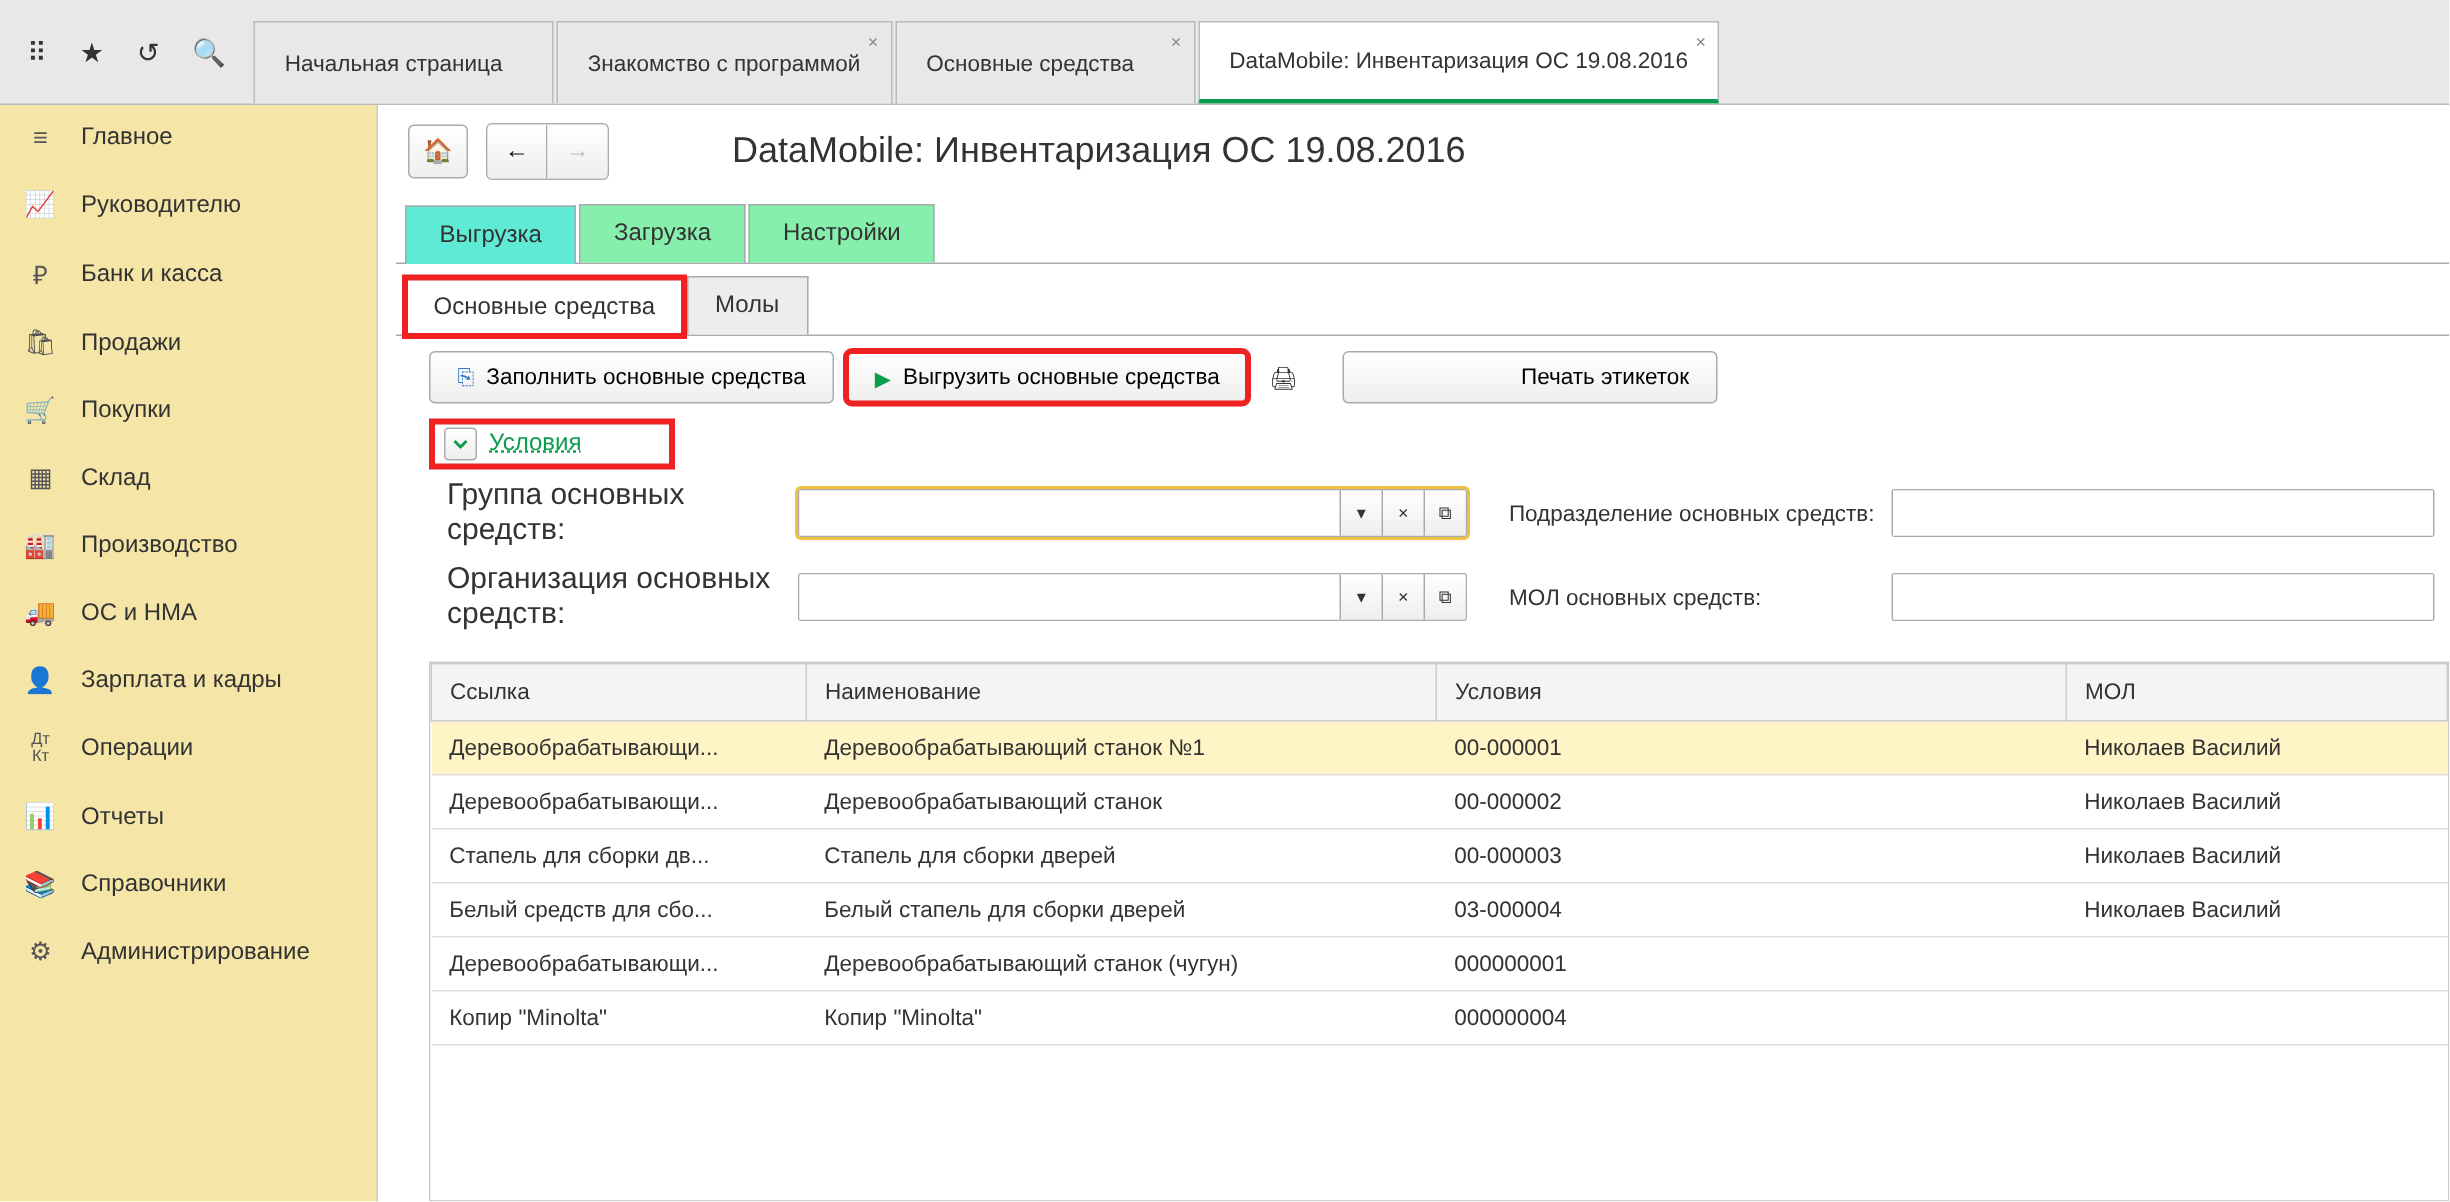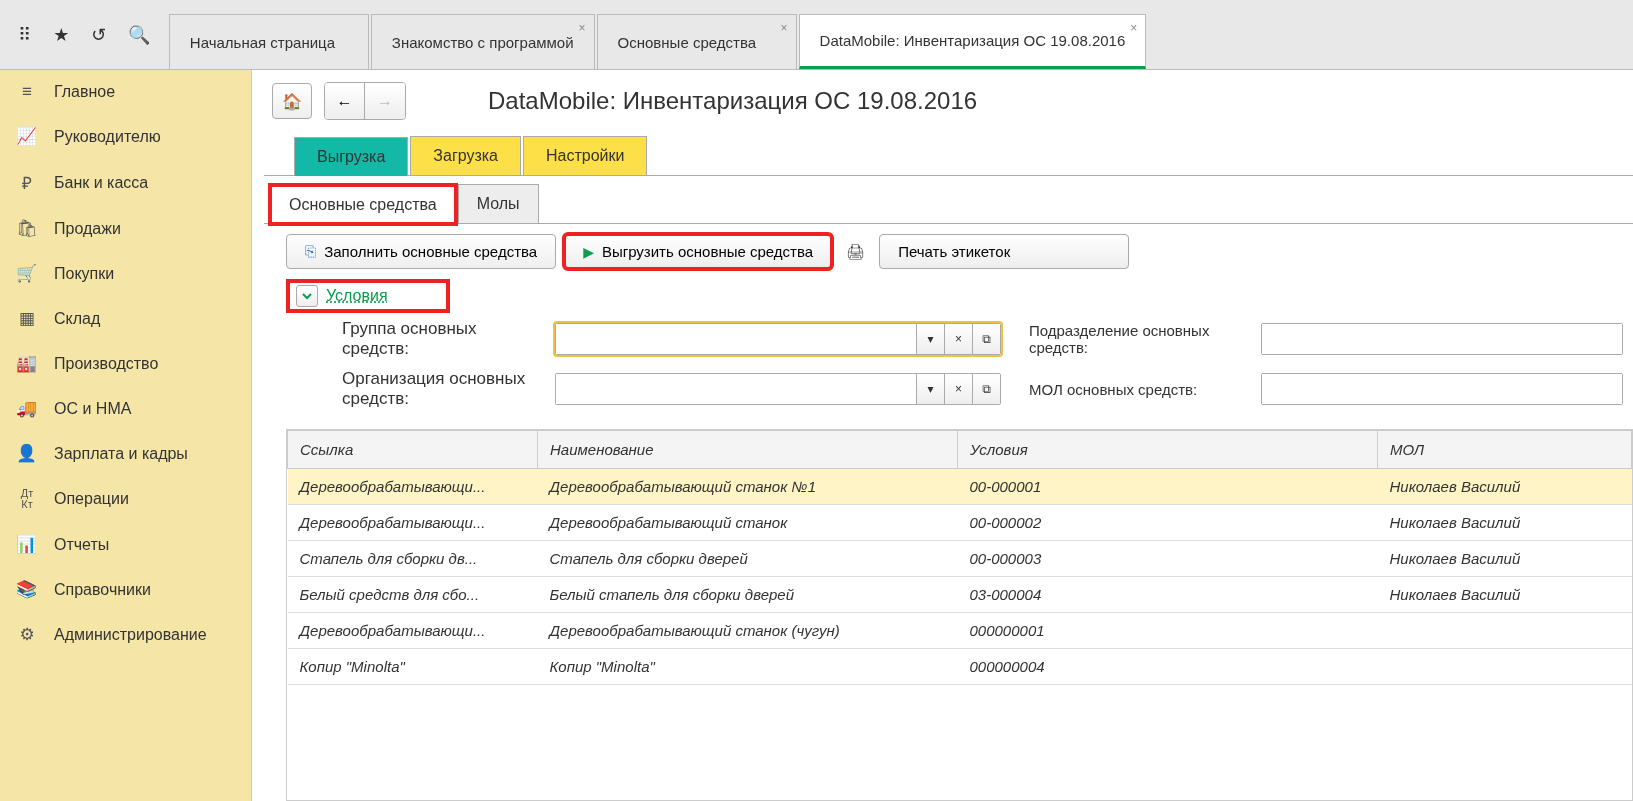--- a/index.html
+++ b/index.html
@@ -20,49 +20,49 @@
 .nav-item { display: flex; align-items: center; padding: 12px 16px; cursor: pointer; gap: 16px; font-size: 16px; }
 .nav-item .ic { width: 22px; text-align: center; color: #555; font-size: 17px; }
 
 
 .content { flex: 1; background: #fff; padding: 12px 0 0 12px; overflow: hidden; display:flex; flex-direction:column;}
 .content-head { display: flex; align-items: center; gap: 12px; padding: 0 8px 8px; }
 .btn-nav { width: 40px; height: 36px; background: linear-gradient(#fff,#eee); border: 1px solid #aaa; border-radius: 4px; cursor: pointer; display: inline-flex; align-items:center; justify-content:center; font-size:16px;}
 .page-title { font-size: 24px; margin-left: 70px; font-weight: normal; }
 
 .main-tabs { display: flex; margin-top: 8px; border-bottom: 1px solid #aaa; padding-left: 6px; }
-.main-tab { padding: 10px 22px; border: 1px solid #aaa; border-bottom: none; background: #fde047; margin-right: 2px; cursor: pointer; font-size: 16px;}
-.main-tab.active { background: #14b8a6; position: relative; top: 1px; margin-left: 24px; }
+.main-tab { padding: 10px 22px; border: 1px solid #aaa; border-bottom: none; background: #86efac; margin-right: 2px; cursor: pointer; font-size: 16px;}
+.main-tab.active { background: #5eead4; position: relative; top: 1px; }
 
 .sub-tabs { display: flex; margin-top: 8px; padding-left: 6px; border-bottom: 1px solid #aaa;}
 .sub-tab { padding: 10px 18px; border: 1px solid #aaa; border-bottom: none; background: #ededed; margin-right: 2px; cursor: pointer; font-size: 16px;}
 .sub-tab.active { background: #fff; position: relative; top: 1px; }
 
 .actions { display: flex; gap: 8px; margin: 10px 0 6px 22px; align-items:center;}
 .btn { padding: 8px 18px; background: linear-gradient(#fff,#eee); border: 1px solid #aaa; border-radius: 4px; cursor: pointer; display: inline-flex; align-items: center; gap: 8px; font-size:15px;}
 .btn .bi { font-size: 14px; }
 
 .conditions { margin: 6px 0 8px 24px; display:flex; align-items:center;}
 .chv-box { width:22px; height:22px; border:1px solid #aaa; border-radius:3px; display:inline-flex; align-items:center; justify-content:center; background:linear-gradient(#fff,#eee); margin-right:8px;}
 .chv-box svg { width:10px; height:10px;}
 .cond-label { color: #0a9d4c; text-decoration: underline dotted; font-size:16px;}
 
 
 .filters { padding: 0 10px 8px 34px; }
 .filter-row { display: flex; align-items: center; margin-bottom: 10px; gap: 10px;}
-.filter-label { width: 265px; font-size:17px;margin-left:44px; }
+.filter-label { width: 265px; font-size:20px; }
 .combo { display: flex; height: 32px; border: 1px solid #aaa; border-radius:2px; background:#fff;}
 .combo input { border: none; outline: none; padding: 4px 8px; width: 360px; font-size:15px;}
 .combo .cbtn { width: 28px; border-left: 1px solid #aaa; display:flex; align-items:center; justify-content:center; cursor:pointer; background:linear-gradient(#fff,#eee); font-size:12px;}
 .combo.highlight { outline: 2px solid #f0c040; }
 .filter-label2 { margin-left: 18px; width: 290px;}
 
 
 .tbl-wrap { flex:1; margin: 2px 0 0 22px; border: 1px solid #ccc; overflow: hidden; }
-table { border-collapse: collapse; width: 100%; font-size:15px;font-style:italic;}
+table { border-collapse: collapse; width: 100%; font-size:15px;}
 th { background: #f4f4f4; text-align: left; font-weight: normal; padding: 10px 12px; border: 1px solid #ccc; }
 td { padding: 9px 12px; border-bottom: 1px solid #ddd; }
 tr.selected td { background: #fff4c6; }
 .col-link { width: 250px; }
 .col-name { width: 420px; }
 .col-code { width: 420px; }
 
 
 .hl { outline: 4px solid #e22; outline-offset: -2px; }
 </style>
@@ -175,21 +175,21 @@
     <div class="actions">
       <button class="btn">
         <span class="bi" style="color:#3a77c8;">⎘</span>
         <span>Заполнить основные средства</span>
       </button>
       <button class="btn hl">
         <span class="bi" style="color:#0a9d4c;">▶</span>
         <span>Выгрузить основные средства</span>
       </button>
       <span style="padding:0 6px;">🖨</span>
-      <button class="btn" style="min-width:250px;justify-content:flex-start;">
+      <button class="btn" style="min-width:250px;justify-content:flex-end;margin-left:16px;">
         <span>Печать этикеток</span>
       </button>
     </div>
 
     <div class="conditions hl" style="width:160px;padding:4px 8px;">
       <span class="chv-box">
         <svg viewBox="0 0 10 10">
             <path d="M1 3 L5 7 L9 3" fill="none" stroke="#0a9d4c" stroke-width="2"></path>
           </svg>
       </span>

